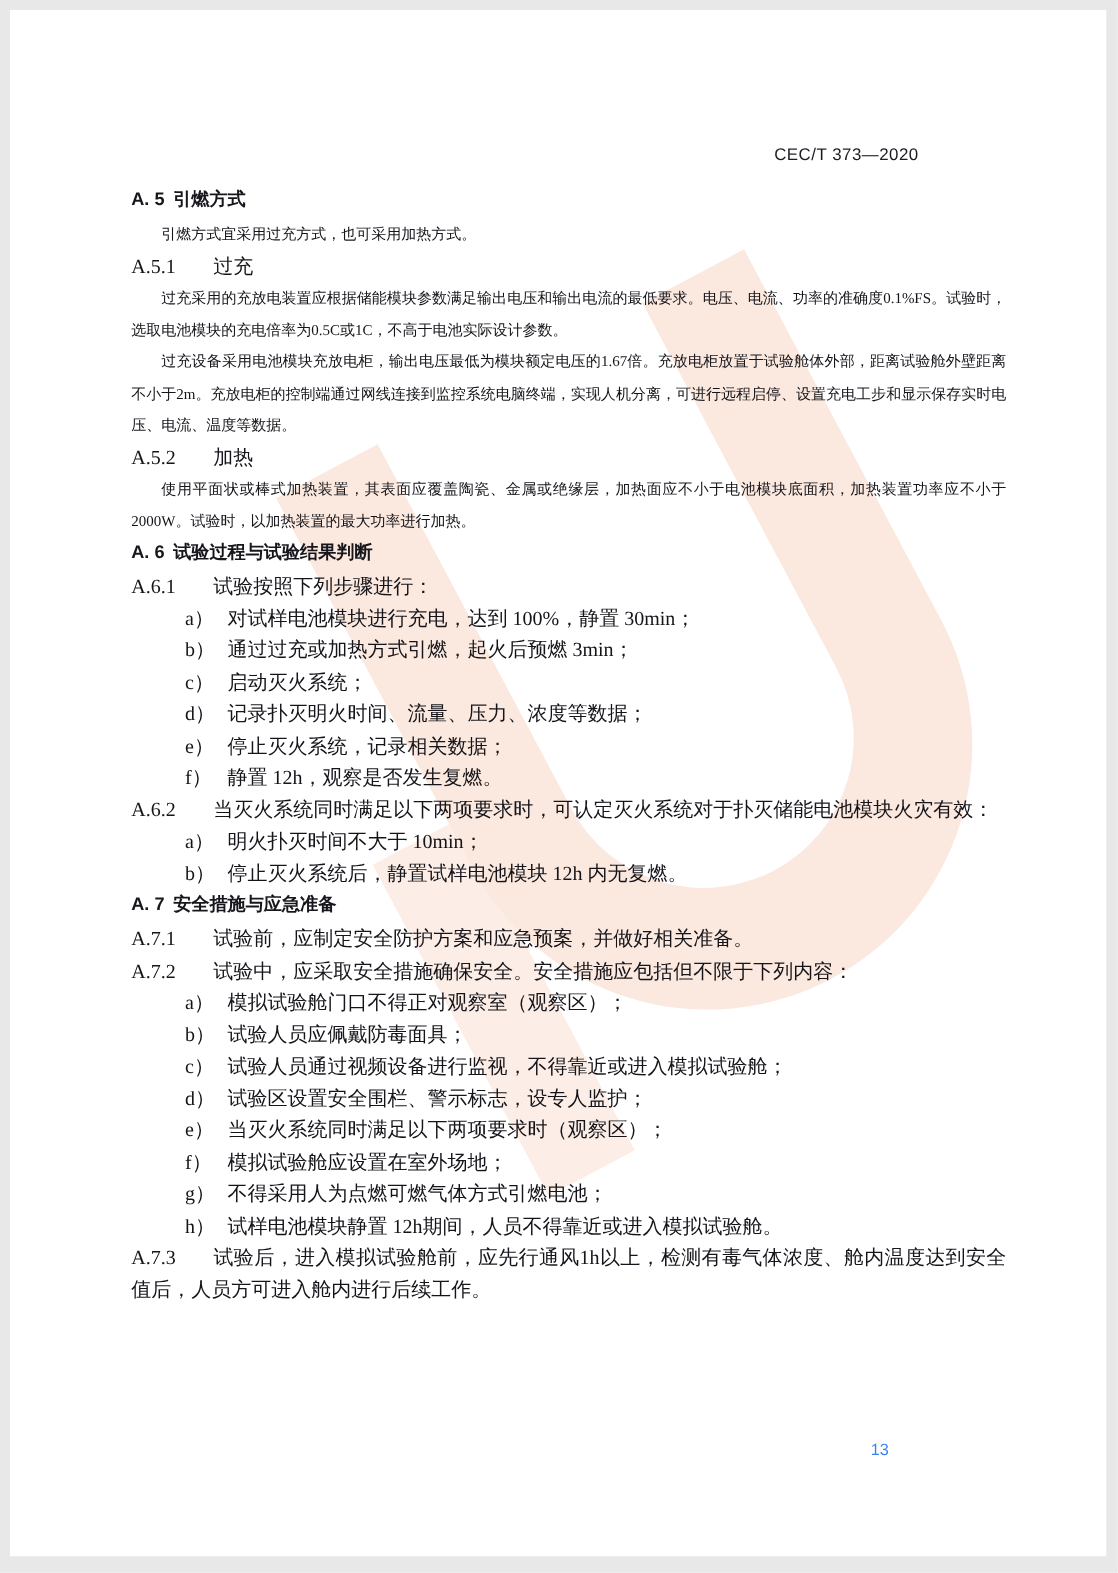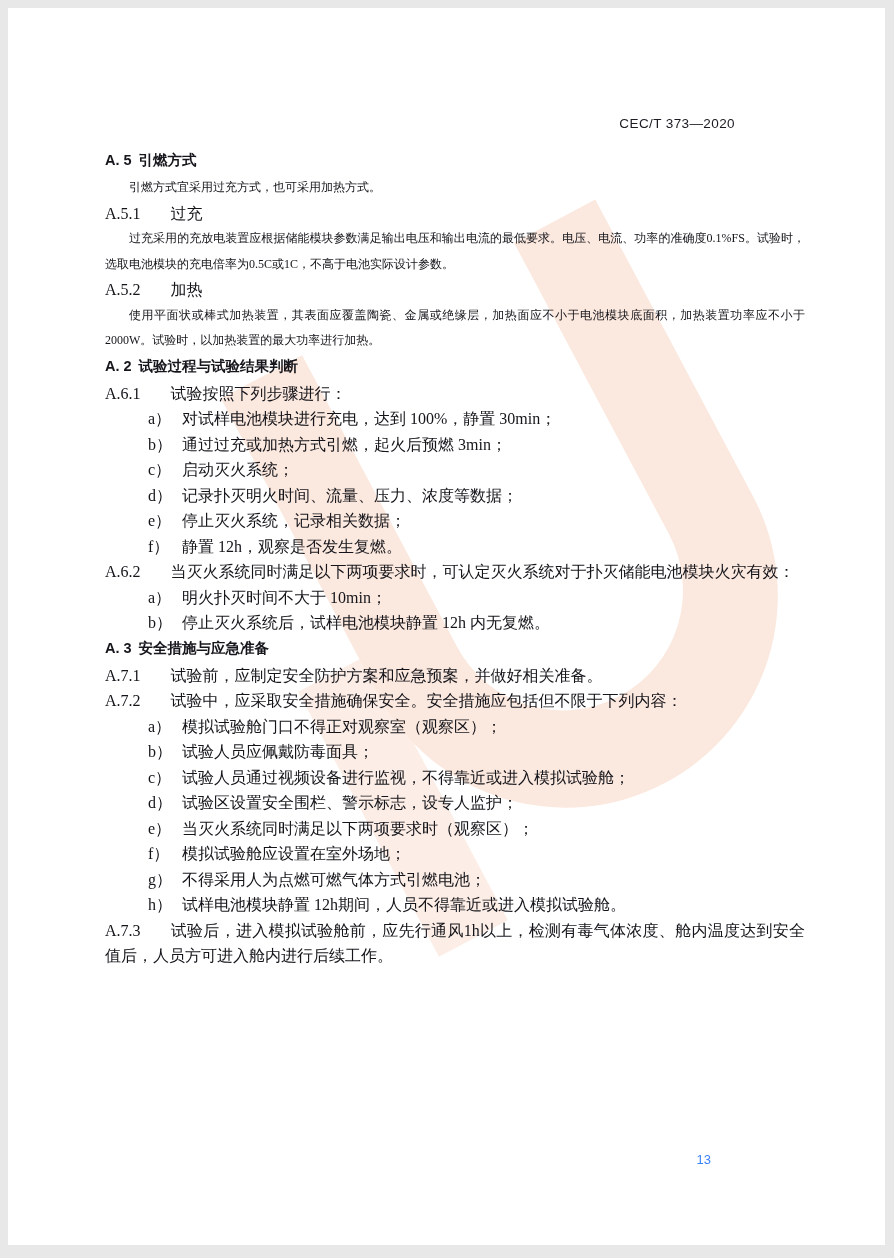--- a/index.html
+++ b/index.html
@@ -154,28 +154,29 @@
 
       <p class="sec-head">
         <span class="num">A. 5</span><span>引燃方式</span>
       </p>
       <p class="para">引燃方式宜采用过充方式，也可采用加热方式。</p>
 
       <p class="clause">
         <span class="cnum">A.5.1</span><span>过充</span>
       </p>
       <p class="para">过充采用的充放电装置应根据储能模块参数满足输出电压和输出电流的最低要求。电压、电流、功率的准确度0.1%FS。试验时，选取电池模块的充电倍率为0.5C或1C，不高于电池实际设计参数。</p>
+      <p class="para">过充设备采用电池模块充放电柜，输出电压最低为模块额定电压的1.67倍。充放电柜放置于试验舱体外部，距离试验舱外壁距离不小于2m。充放电柜的控制端通过网线连接到监控系统电脑终端，实现人机分离，可进行远程启停、设置充电工步和显示保存实时电压、电流、温度等数据。</p>
 
       <p class="clause">
         <span class="cnum">A.5.2</span><span>加热</span>
       </p>
       <p class="para">使用平面状或棒式加热装置，其表面应覆盖陶瓷、金属或绝缘层，加热面应不小于电池模块底面积，加热装置功率应不小于2000W。试验时，以加热装置的最大功率进行加热。</p>
 
       <p class="sec-head">
-        <span class="num">A. 2</span><span>试验过程与试验结果判断</span>
+        <span class="num">A. 6</span><span>试验过程与试验结果判断</span>
       </p>
 
       <p class="clause">
         <span class="cnum">A.6.1</span><span>试验按照下列步骤进行：</span>
       </p>
       <ul class="alist">
         <li>
             <span class="mk">a）</span>
             <span class="tx">对试样电池模块进行充电，达到 100%，静置 30min；</span>
           </li>
@@ -204,26 +205,26 @@
       <p class="clause">
         <span class="cnum">A.6.2</span><span>当灭火系统同时满足以下两项要求时，可认定灭火系统对于扑灭储能电池模块火灾有效：</span>
       </p>
       <ul class="alist">
         <li>
             <span class="mk">a）</span>
             <span class="tx">明火扑灭时间不大于 10min；</span>
           </li>
         <li>
             <span class="mk">b）</span>
-            <span class="tx">停止灭火系统后，试样电池模块静置 12h 内无复燃。</span>
+            <span class="tx">停止灭火系统后，静置试样电池模块 12h 内无复燃。</span>
           </li>
       </ul>
 
       <p class="sec-head">
-        <span class="num">A. 3</span><span>安全措施与应急准备</span>
+        <span class="num">A. 7</span><span>安全措施与应急准备</span>
       </p>
 
       <p class="clause">
         <span class="cnum">A.7.1</span><span>试验前，应制定安全防护方案和应急预案，并做好相关准备。</span>
       </p>
 
       <p class="clause">
         <span class="cnum">A.7.2</span><span>试验中，应采取安全措施确保安全。安全措施应包括但不限于下列内容：</span>
       </p>
       <ul class="alist">

